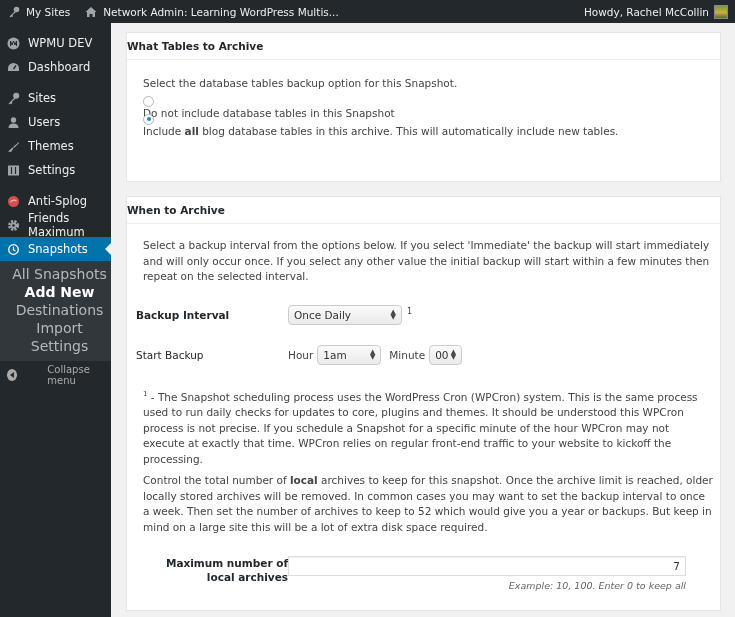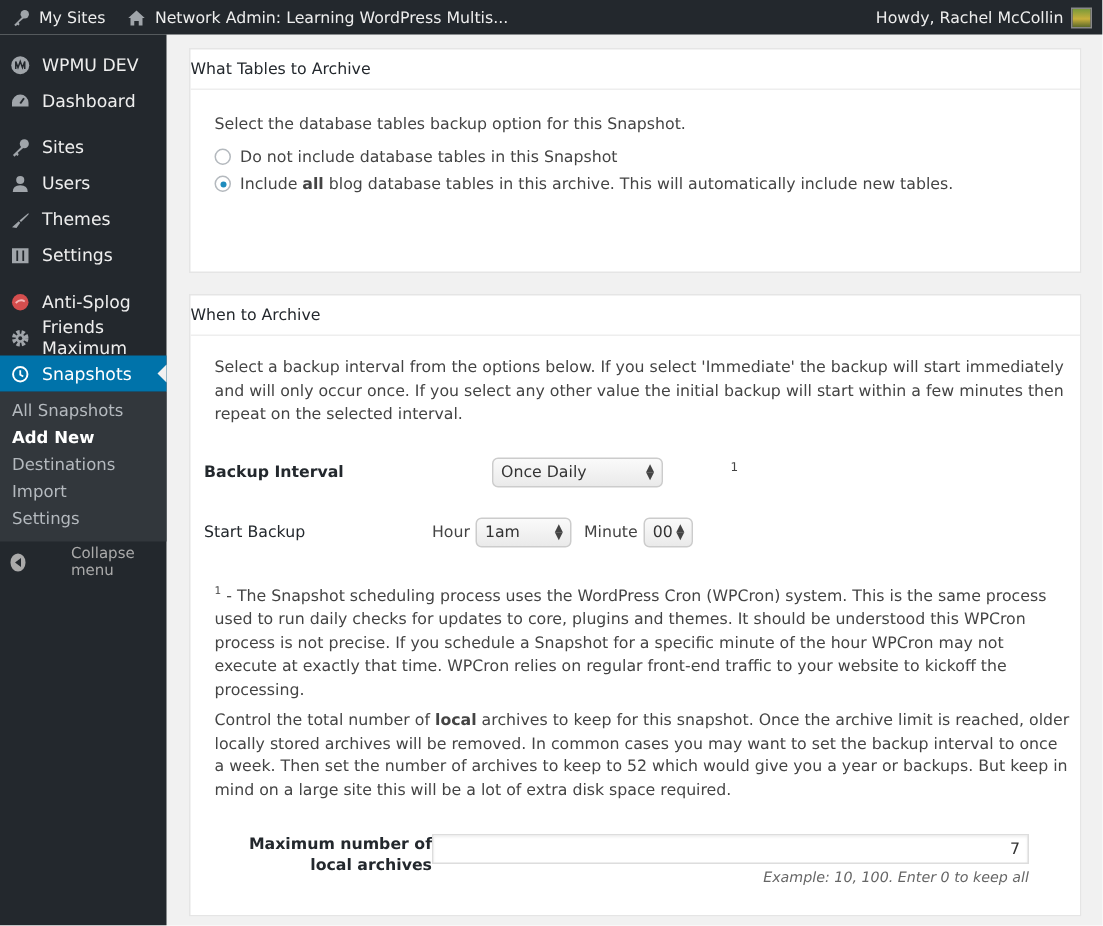--- a/index.html
+++ b/index.html
@@ -13,33 +13,33 @@
   #adminbar .spacer { flex: 1; }
   #adminbar .avatar { width: 14px; height: 14px; background: linear-gradient(180deg,#7a9a3a 0%,#c9b03c 55%,#5d6a2a 100%); margin-left: 5px; border: 1px solid #888; }
 
   
   #sidebar { position: absolute; top: 23px; left: 0; width: 111px; height: 594px; background: #23282d; }
   .menu-item { display: flex; align-items: center; height: 24px; padding-left: 7px; color: #eee; font-size: 11.5px; cursor: pointer; position: relative; }
   .menu-item .mi-icon { width: 13px; height: 13px; margin-right: 8px; display: inline-flex; align-items: center; justify-content: center; }
   .menu-item.current { background: #0073aa; color: #fff; }
   .menu-item.current::after { content: ""; position: absolute; right: 0; top: 6px; border-style: solid; border-width: 6px 6px 6px 0; border-color: transparent #f1f1f1 transparent transparent; }
   .submenu { background: #32373c; padding: 4px 0 6px 0; }
-  .submenu .sub-item { height: 18px; line-height: 18px; padding-left: 8px; font-size: 11px; color: #b4b9be; cursor: pointer; }
+  .submenu .sub-item { height: 18px; line-height: 18px; padding-left: 8px; font-size: 14px; color: #b4b9be; cursor: pointer; text-align: center; }
   .submenu .sub-item.active { color: #fff; font-weight: bold; }
   .collapse { display: flex; align-items: center; height: 28px; padding-left: 7px; color: #aaa; font-size: 10px; cursor: pointer; gap: 24px; }
   .collapse .ci { width: 12px; height: 12px; border-radius: 50%; background: #aaa; margin-right: 6px; position: relative; }
   .collapse .ci::after { content: ""; position: absolute; left: 3px; top: 3px; border-style: solid; border-width: 3px 4px 3px 0; border-color: transparent #23282d transparent transparent; }
 
   
   #content { position: absolute; top: 23px; left: 111px; width: 624px; height: 594px; }
   .postbox { position: absolute; left: 15px; width: 595px; background: #fff; border: 1px solid #e5e5e5; }
-  .postbox h3 { font-size: 10.5px; font-weight: normal; color: #23282d; height: 27px; line-height: 27px; padding-left: 0; border-bottom: 1px solid #eee; }
+  .postbox h3 { font-size: 10.5px; font-weight: bold; color: #23282d; height: 27px; line-height: 27px; padding-left: 0; border-bottom: 1px solid #eee; }
   .postbox .inside { padding: 0 16px; }
   .p { font-size: 10.5px; line-height: 15.5px; color: #444; }
-  .radio-row { display: flex; align-items: center; height: 18px; font-size: 10.5px; cursor: pointer; }
+  .radio-row { display: flex; align-items: flex-start; height: 18px; font-size: 10.5px; cursor: pointer; flex-direction: column; }
   .radio { width: 11px; height: 11px; border: 1px solid #b4b9be; border-radius: 50%; margin-right: 6px; background: #fff; position: relative; flex: none; }
   .radio.checked::after { content: ""; position: absolute; left: 2.5px; top: 2.5px; width: 4px; height: 4px; border-radius: 50%; background: #1e8cbe; }
   .form-row { position: absolute; left: 9px; display: flex; align-items: center; }
   .form-label { font-size: 10.5px; font-weight: bold; color: #23282d; width: 152px; }
   .select { display: inline-flex; align-items: center; justify-content: space-between; height: 20px; border: 1px solid #ccc; border-radius: 4px; background: linear-gradient(#fafafa,#eaeaea); font-size: 10.5px; color: #333; padding: 0 5px; cursor: pointer; }
   .select .arr { font-size: 7px; line-height: 5px; display: inline-flex; flex-direction: column; color: #444; }
   .sup { font-size: 8px; vertical-align: super; margin-left: 5px; position: relative; top: -4px; }
   .text-input { width: 398px; height: 20px; border: 1px solid #ddd; box-shadow: inset 0 1px 2px rgba(0,0,0,0.07); font-size: 10.5px; padding: 0 5px; line-height: 18px; color: #333; background: #fff; }
   .hint { font-size: 9.5px; font-style: italic; color: #666; margin-top: 4px; }
 </style>
@@ -185,21 +185,21 @@
       </div>
     </div>
   </div>
 
   <div class="postbox" style="top:173px; height:415px;">
     <h3>When to Archive</h3>
     <div class="inside" style="padding-top:14px; padding-right:10px;">
       <div class="p">Select a backup interval from the options below. If you select 'Immediate' the backup will start immediately and will only occur once. If you select any other value the initial backup will start within a few minutes then repeat on the selected interval.</div>
     </div>
 
-    <div class="form-row" style="top:108px;gap:40px;">
+    <div class="form-row" style="top:108px;">
       <span class="form-label">Backup Interval</span>
       <span class="select" style="width:114px;">
         <span>Once Daily</span>
         <span class="arr">
             <span>▲</span>
             <span>▼</span>
           </span>
       </span>
       <span class="sup">1</span>
     </div>

